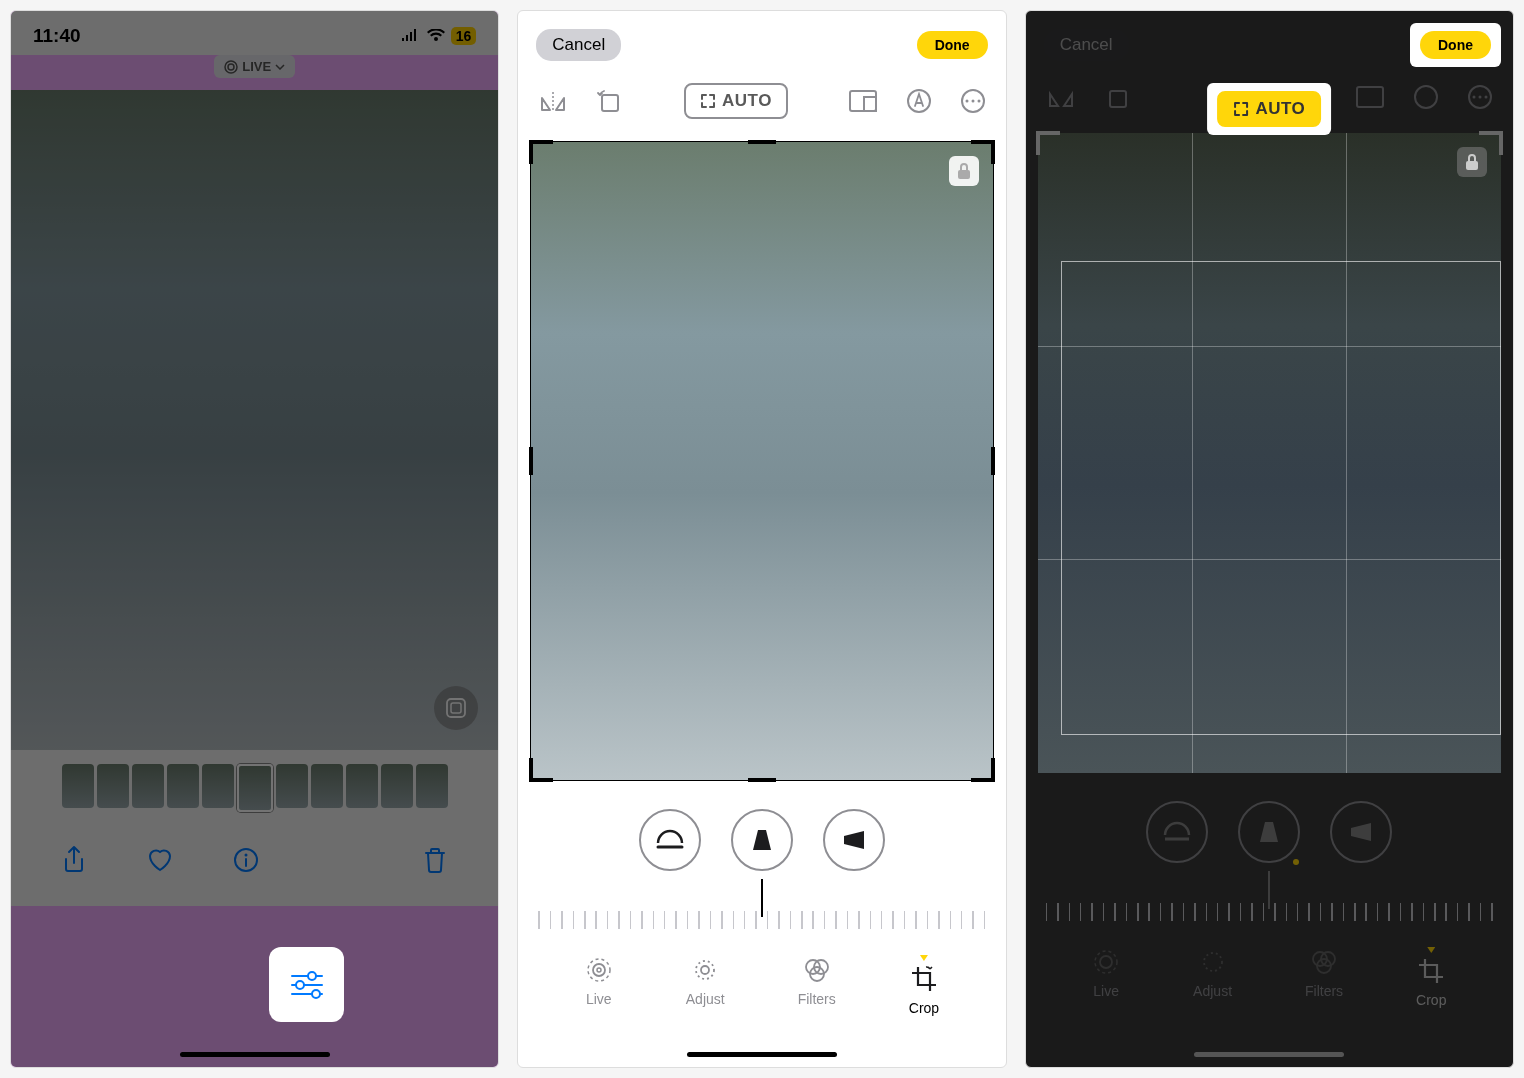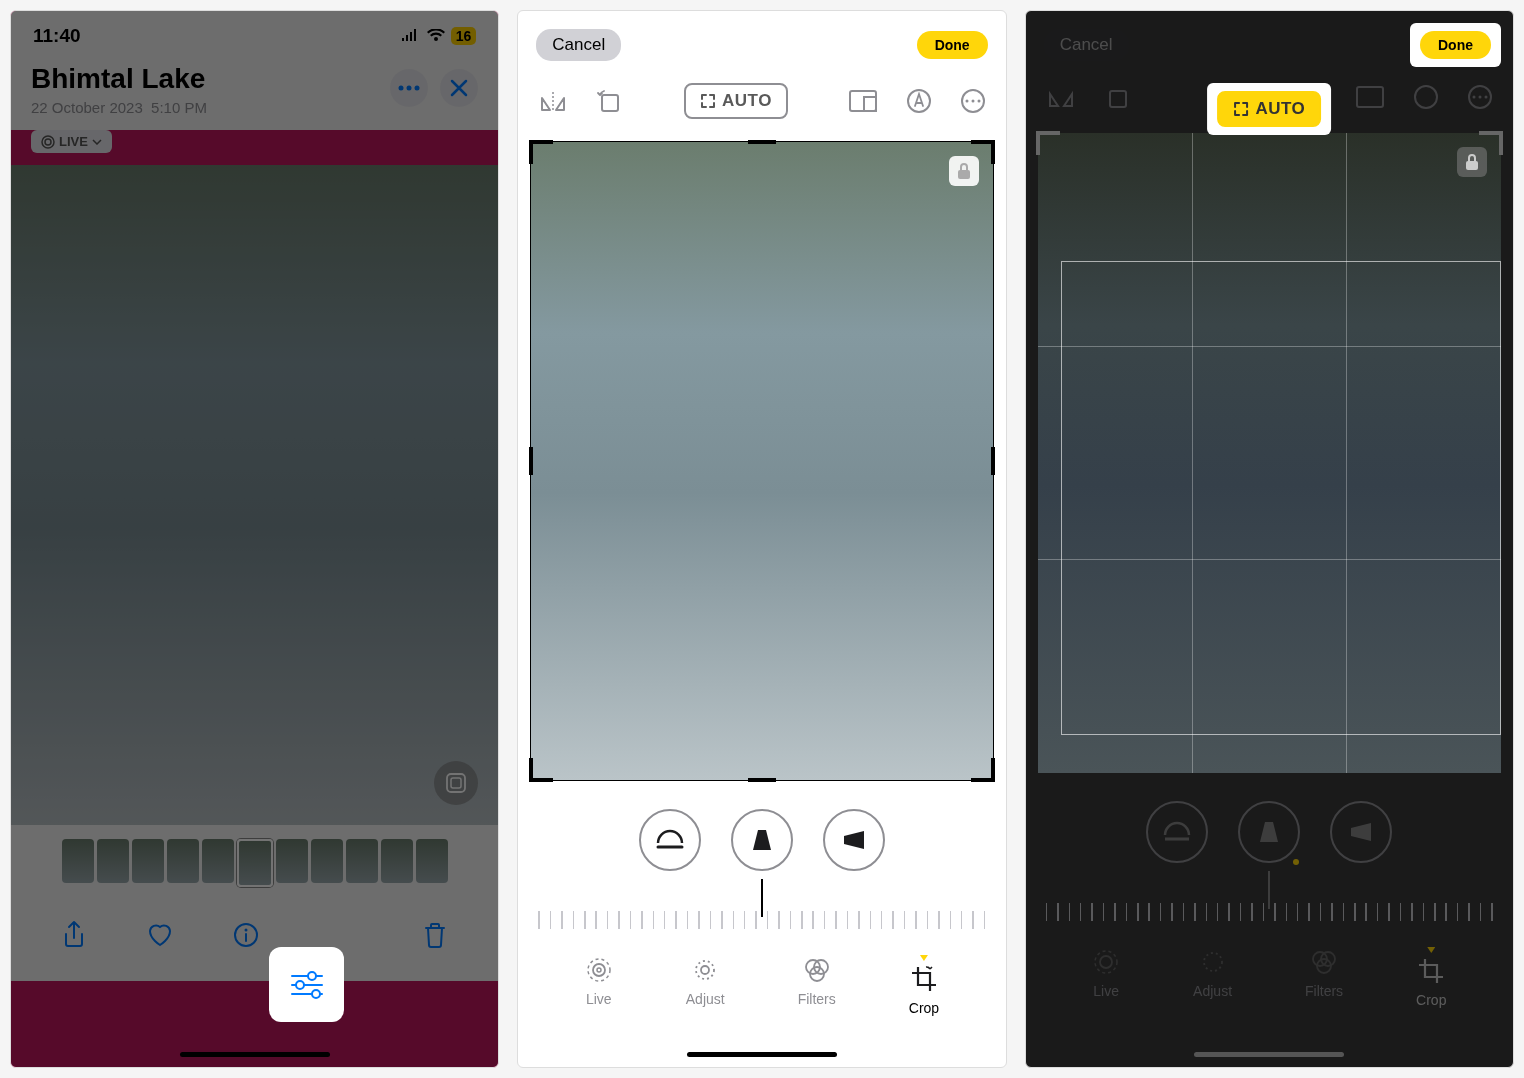--- a/index.html
+++ b/index.html
@@ -1,21 +1,21 @@
 <!DOCTYPE html>
 <html><head>
   <meta charset="utf-8">
   <style>
     * { margin: 0; padding: 0; box-sizing: border-box; }
     body { background: #f5f5f5; font-family: -apple-system, BlinkMacSystemFont, 'Segoe UI', sans-serif; display: flex; justify-content: center; padding: 10px; }
     .container { display: flex; gap: 18px; width: 1524px; }
     .phone { flex: 1; background: #fff; border-radius: 6px; overflow: hidden; position: relative; height: 1058px; border: 1px solid #ddd; }
     
     
-    .p1 { background: #be185d; }
+    .p1 { background: #f0abfc; text-align: center; }
     .p1 .overlay-dim { position: absolute; inset: 0; background: rgba(0,0,0,0.55); pointer-events: none; z-index: 5; }
     .status-bar { display: flex; justify-content: space-between; padding: 14px 22px 8px; font-size: 19px; font-weight: 600; color: #000; }
     .p1 .status-bar { background: #f2f2f2; position: relative; z-index: 0; }
     .status-right { display: flex; align-items: center; gap: 6px; }
     .battery-badge { background: #ffd100; border-radius: 5px; padding: 1px 5px; font-size: 14px; font-weight: 700; }
     .header-bar { padding: 8px 20px 14px; background: #f2f2f2; display: flex; justify-content: space-between; align-items: flex-start; }
     .title { font-size: 28px; font-weight: 700; color: #000; }
     .subtitle { font-size: 15px; color: #8e8e93; margin-top: 4px; }
     .header-icons { display: flex; gap: 12px; align-items: center; margin-top: 6px; }
     .circle-btn { width: 38px; height: 38px; border-radius: 50%; background: #e5e5ea; display: flex; align-items: center; justify-content: center; color: #007aff; font-size: 20px; }
@@ -107,42 +107,20 @@
             </svg>
         </span>
         <span>
           <svg width="18" height="14" viewBox="0 0 18 14">
               <path d="M9 12a2 2 0 100-4 2 2 0 000 4zM3 6a8.5 8.5 0 0112 0l-1.5 1.5a6.5 6.5 0 00-9 0zM0 3a12.7 12.7 0 0118 0l-1.5 1.5a10.6 10.6 0 00-15 0z" fill="#000"></path>
             </svg>
         </span>
         <span class="battery-badge">16</span>
       </div>
     </div>
-    <div class="header-bar">
-      <div>
-        <div class="title">Bhimtal Lake</div>
-        <div class="subtitle">
-          <span>22 October 2023</span>&nbsp;&nbsp;<span>5:10 PM</span>
-        </div>
-      </div>
-      <div class="header-icons">
-        <div class="circle-btn">
-          <svg width="22" height="6" viewBox="0 0 22 6">
-              <circle cx="3" cy="3" r="2.5" fill="#007aff"></circle>
-              <circle cx="11" cy="3" r="2.5" fill="#007aff"></circle>
-              <circle cx="19" cy="3" r="2.5" fill="#007aff"></circle>
-            </svg>
-        </div>
-        <div class="circle-btn">
-          <svg width="18" height="18" viewBox="0 0 18 18">
-              <path d="M2 2l14 14M16 2L2 16" stroke="#007aff" stroke-width="2.5" stroke-linecap="round"></path>
-            </svg>
-        </div>
-      </div>
-    </div>
     <div class="live-badge">
       <svg width="14" height="14" viewBox="0 0 14 14">
           <circle cx="7" cy="7" r="6" fill="none" stroke="#555" stroke-width="1.5"></circle>
           <circle cx="7" cy="7" r="3" fill="none" stroke="#555" stroke-width="1.5"></circle>
         </svg>
       <span>LIVE</span>
       <svg width="10" height="6" viewBox="0 0 10 6">
           <path d="M1 1l4 4 4-4" stroke="#555" stroke-width="1.5" fill="none"></path>
         </svg>
     </div>

